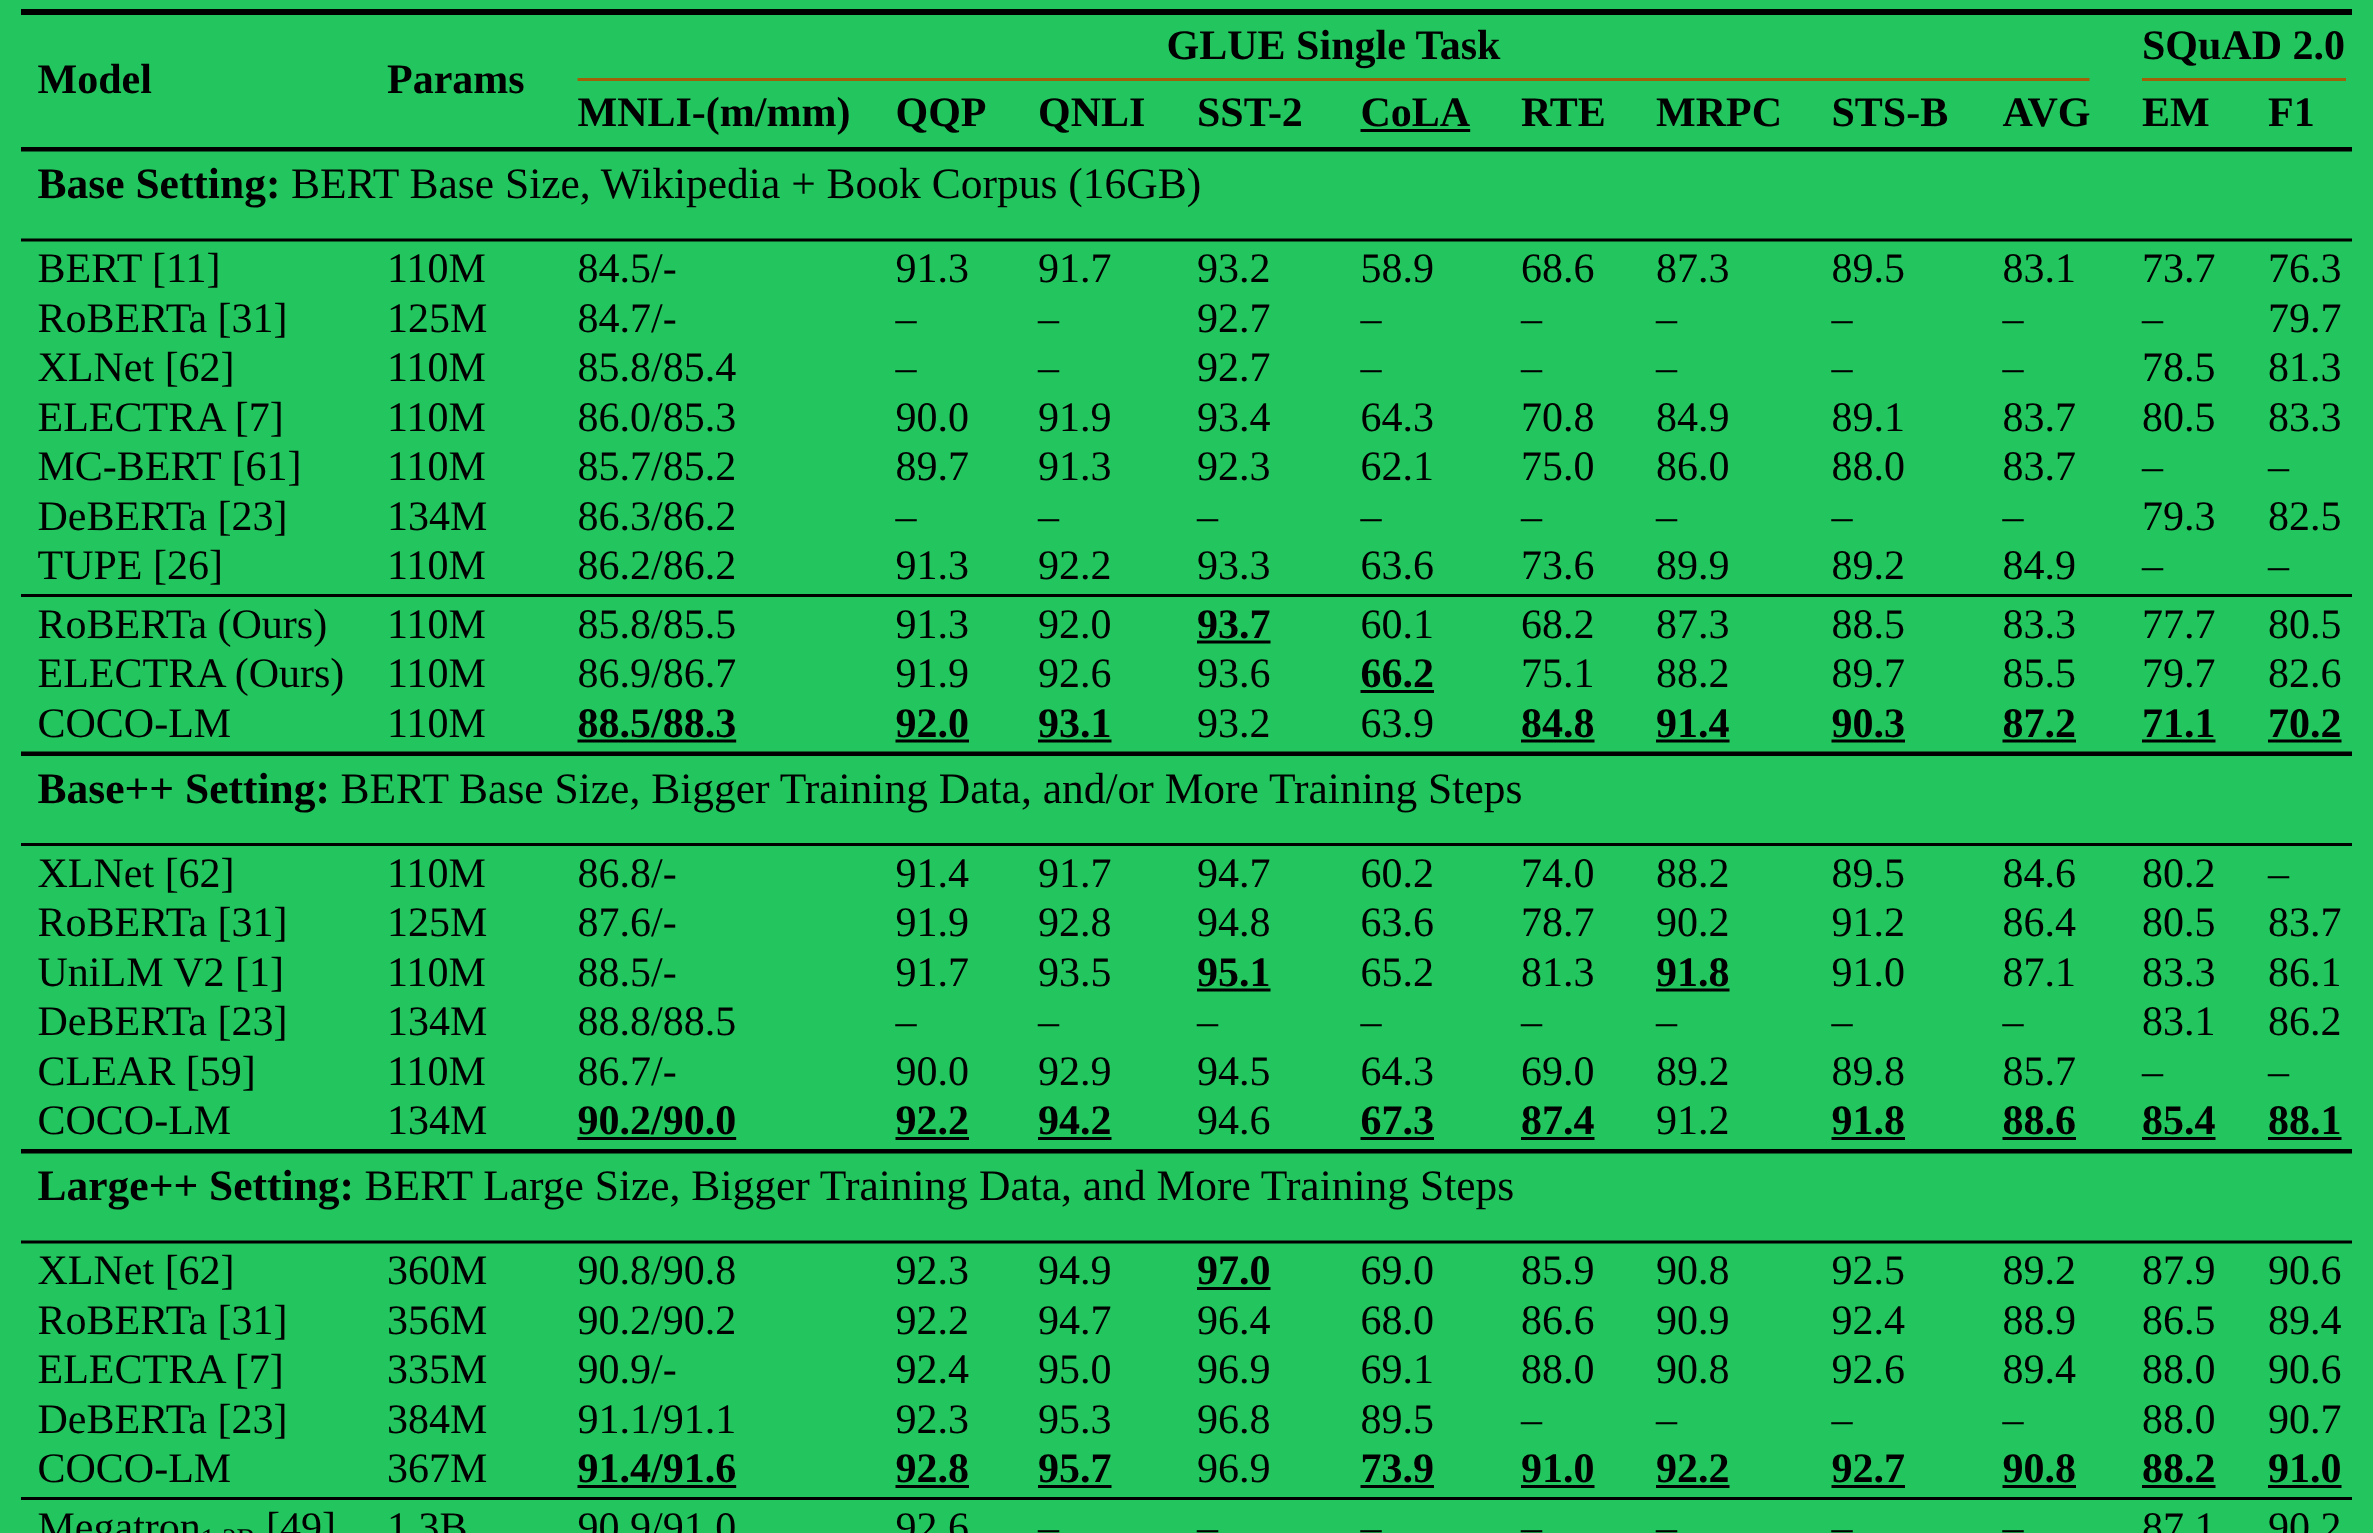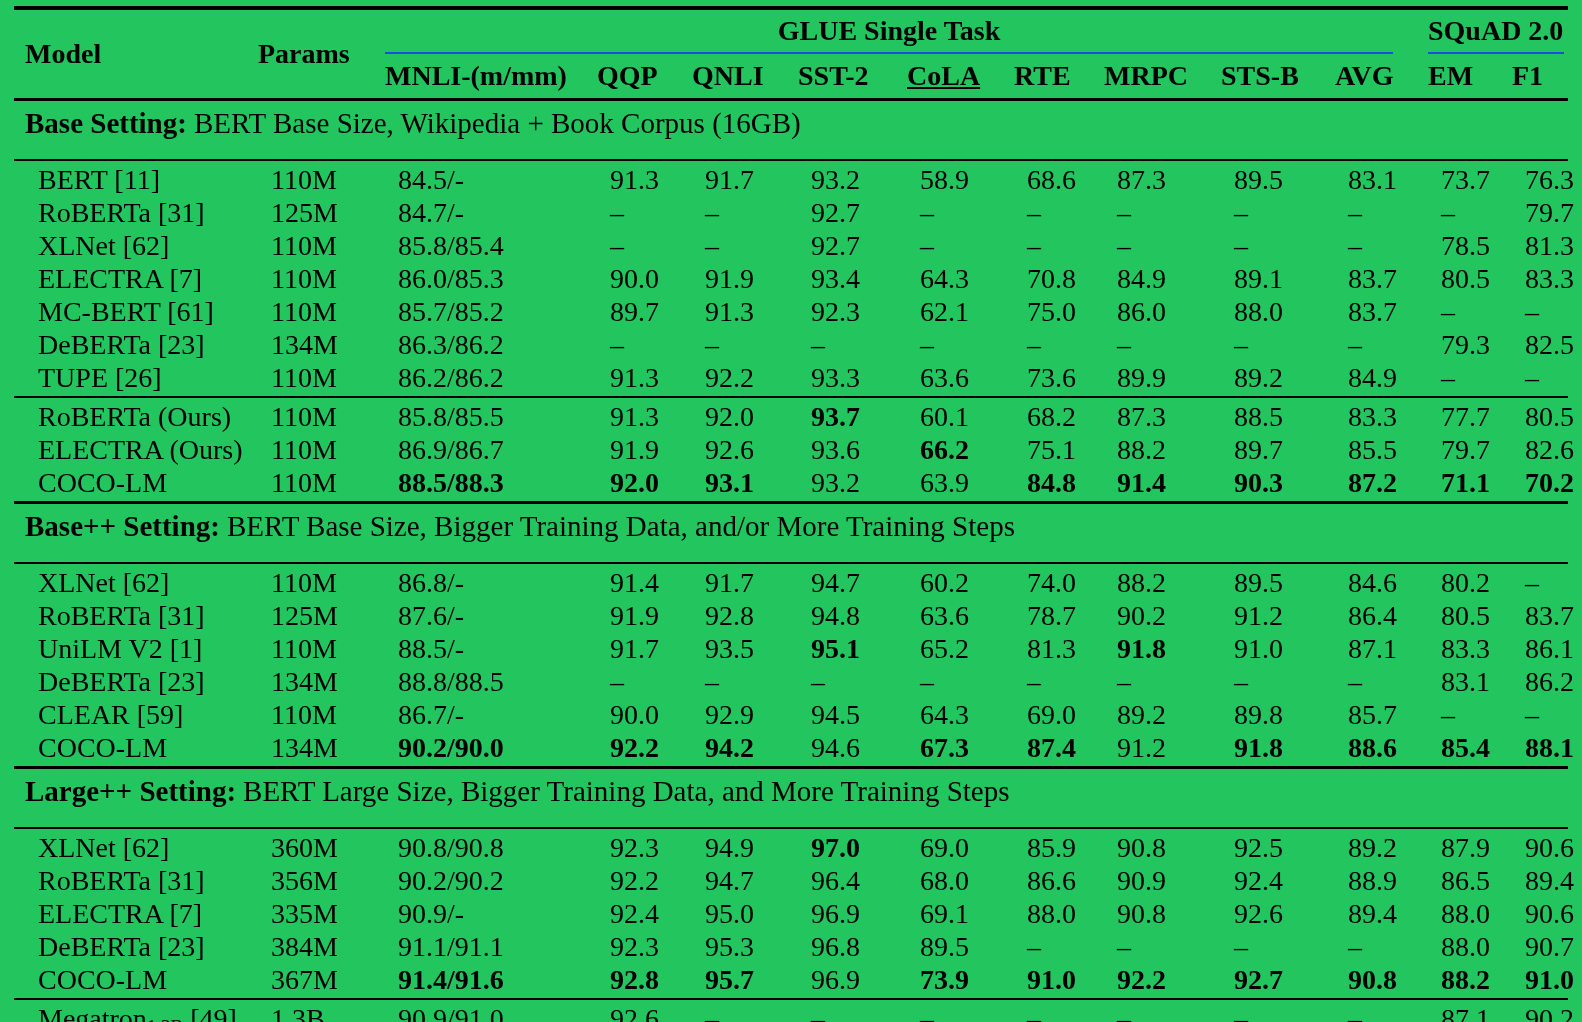--- a/index.html
+++ b/index.html
@@ -37,45 +37,45 @@
   .span2 { grid-row: 1 / 3; align-self: center; }
   .colM { grid-column: 1; }
   .colP { grid-column: 2; }
   .hgroup { grid-row: 1; }
   .glue  { grid-column: 3 / 12; }
   .squad { grid-column: 12 / 14; }
   .ginner {
     height: 100%;
     display: flex;
     align-items: center;
-    border-bottom: 2px solid #1d4ed8;
+    border-bottom: 2px solid #a16207;
     font-weight: bold;
     font-size: 28px;
     white-space: nowrap;
   }
   .glue .ginner  { justify-content: center; margin-right: 35px; }
   .squad .ginner { justify-content: flex-start; margin-right: 18px; }
 
   .band {
     padding: 6px 0 20px 25px;
     font-size: 29px;
     line-height: 32px;
     white-space: nowrap;
   }
   .band .bb { font-weight: bold; }
   .band .br { margin-left: 7px; }
 
-  .group { padding: 2px 13px; }
+  .group { padding: 2px 0; }
   .trow  { height: 33px; align-items: center; padding-left: 25px; }
   .c {
     font-size: 28px;
     line-height: 1;
     white-space: nowrap;
   }
-  .c.b { font-weight: bold; }
+  .c.b { font-weight: bold; text-decoration: underline; }
   sub.msub {
     font-size: 19px;
     line-height: 0;
     vertical-align: -5px;
   }
 </style>
 </head>
 <body>
 
 <div id="t">

